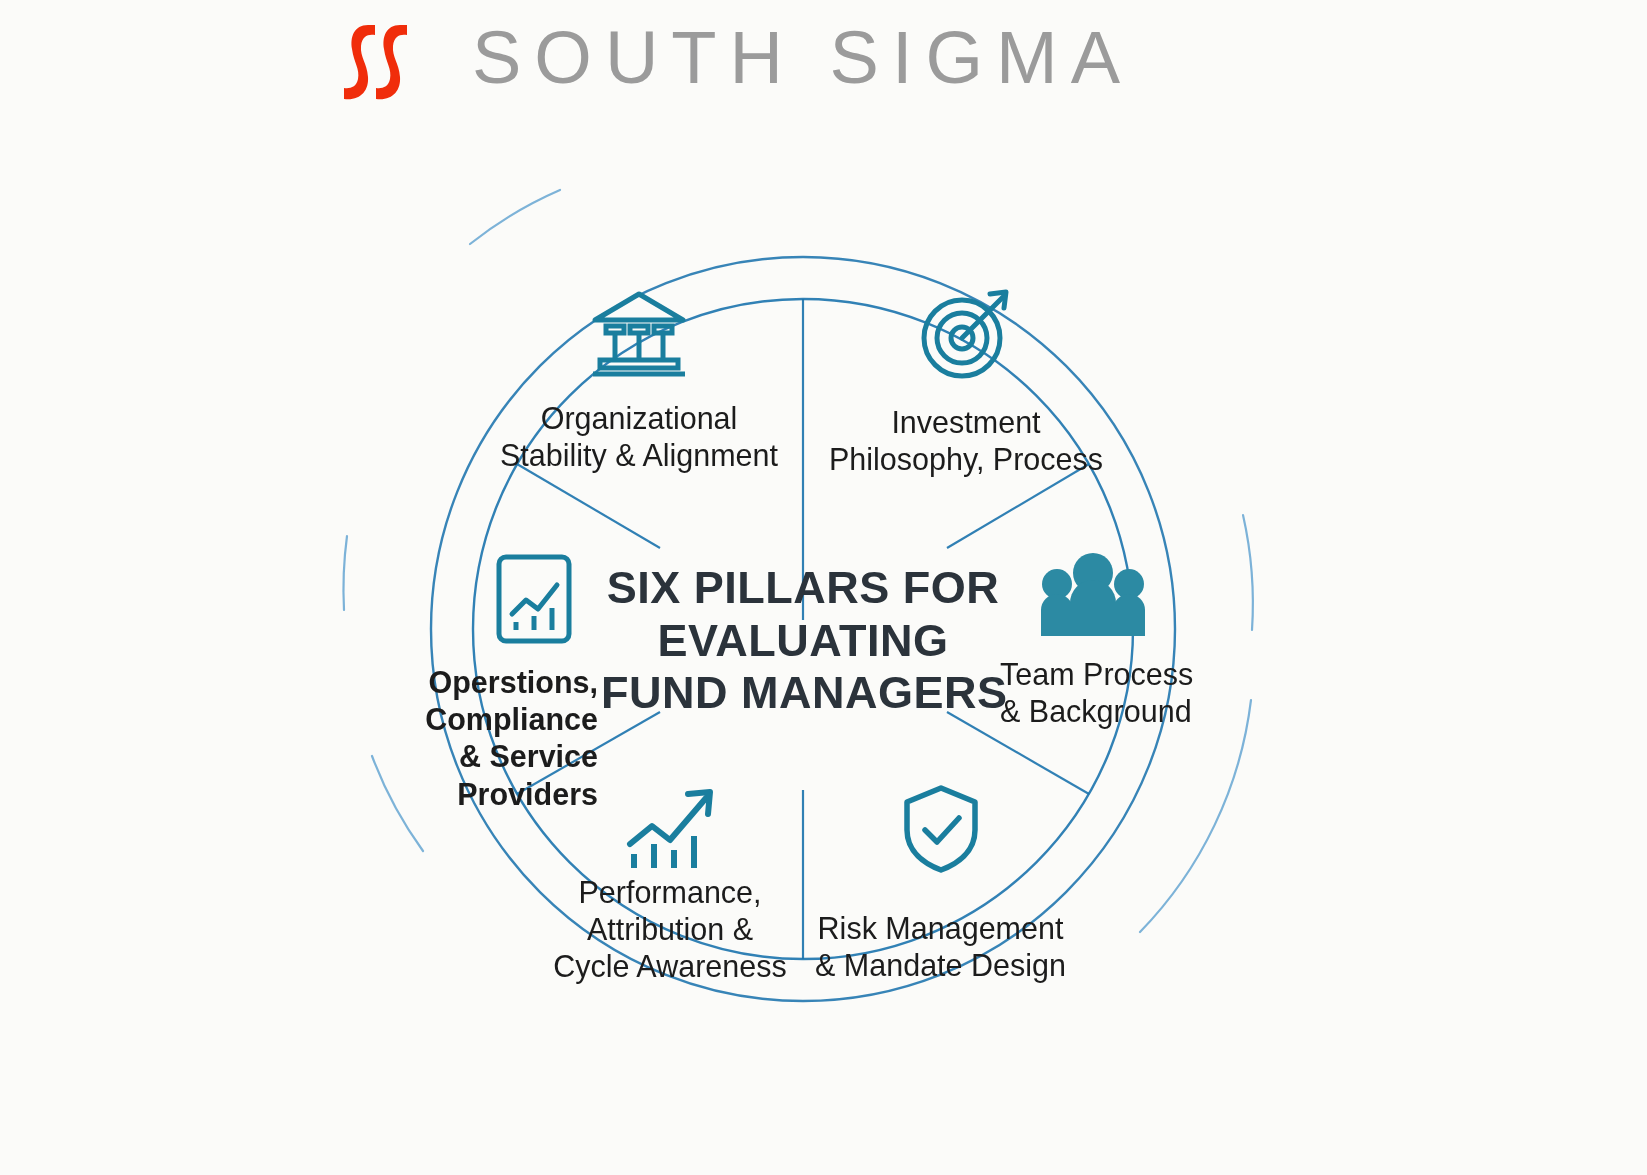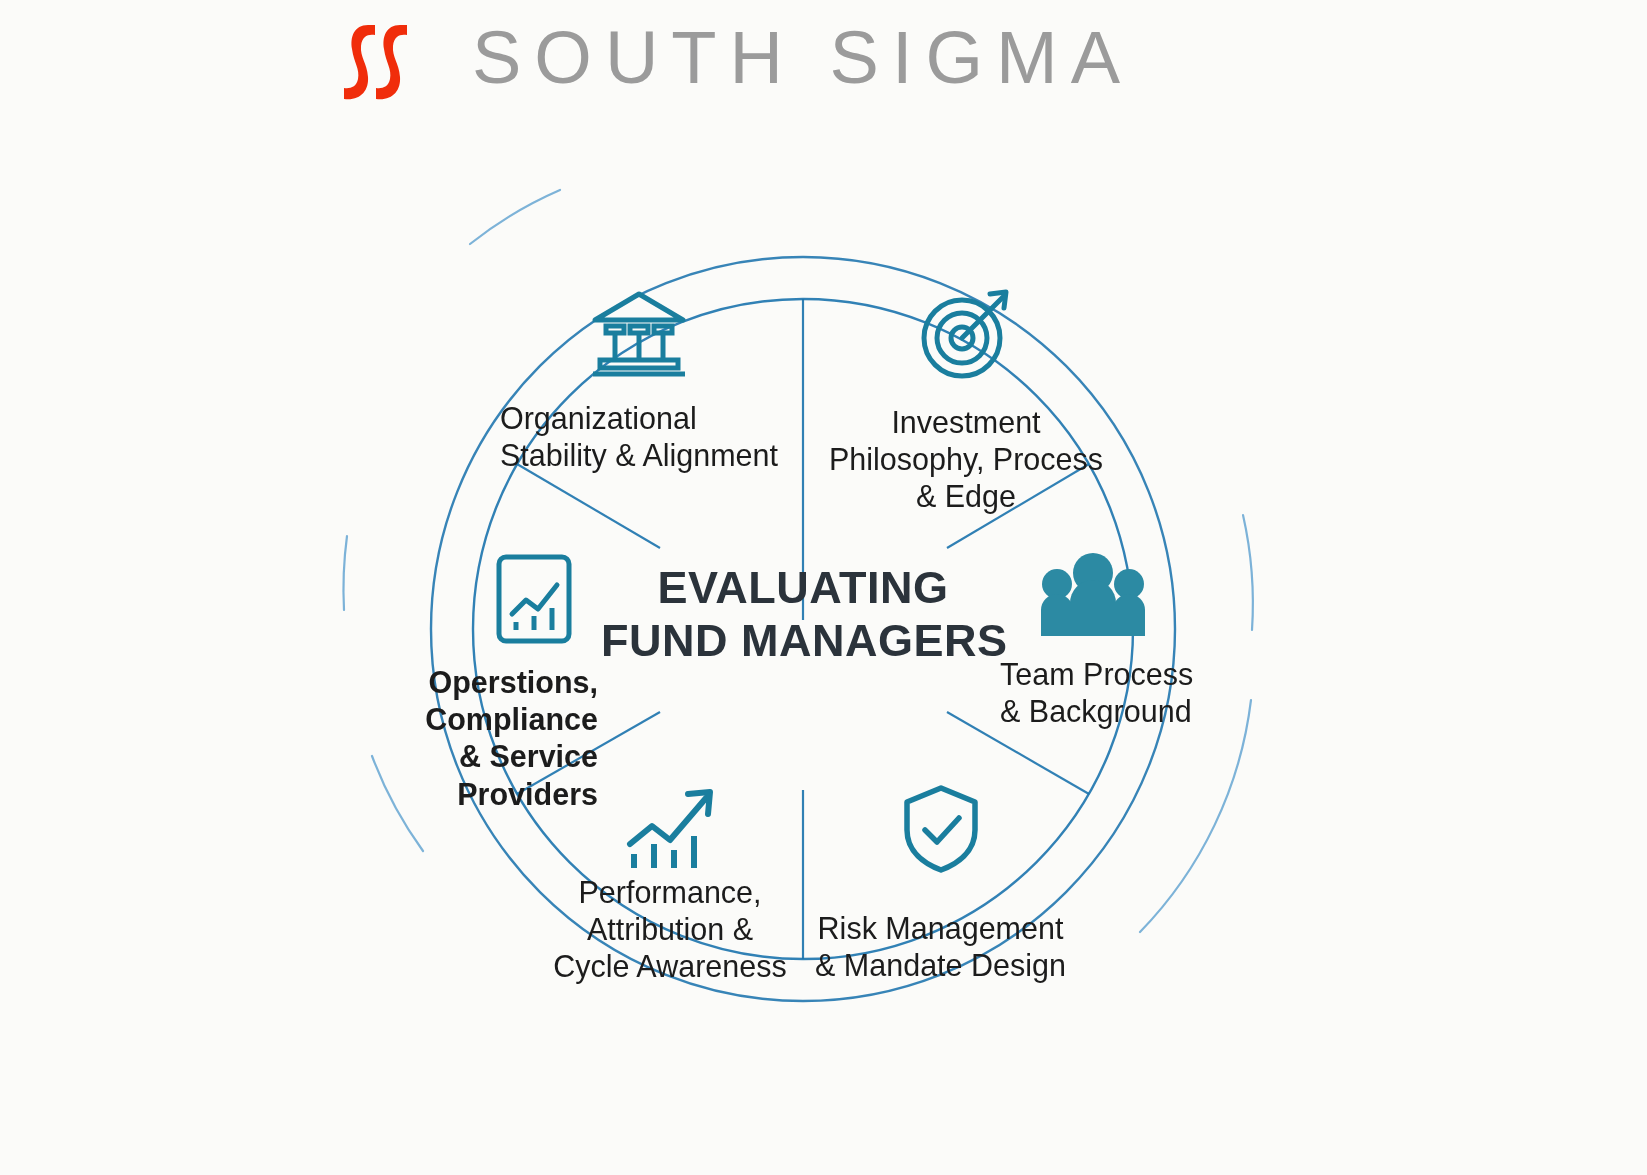--- a/index.html
+++ b/index.html
@@ -91,21 +91,21 @@
     font-family: "Liberation Sans", sans-serif;
     font-size: 30.5px;
     line-height: 1.22;
     color: #1c1c1c;
     white-space: nowrap;
   }
   .seg .label div { white-space: nowrap; }
 
   
   #seg-org        { left: 474px;  top: 286px; width: 330px; align-items: center; }
-  #seg-org .label { margin-top: 22px; }
+  #seg-org .label { text-align: center; margin-top: 22px; }
 
   
   #seg-inv        { left: 816px;  top: 286px; width: 300px; align-items: center; }
   #seg-inv .label { text-align: center; margin-top: 22px; }
 
   
   #seg-ops        { left: 408px;  top: 552px; width: 190px; align-items: flex-end; font-weight: bold; }
   #seg-ops .icon  { margin-right: 24px; }
   #seg-ops .label { text-align: right; margin-top: 18px; }
 
@@ -163,20 +163,21 @@
       <line x1="1089" y1="464" x2="947" y2="548"></line>
 
       <line x1="517" y1="794" x2="660" y2="712"></line>
 
       <line x1="1089" y1="794" x2="947" y2="712"></line>
     </g>
   </svg>
 </div>
 
 <div id="center-title">
+  <div>SIX PILLARS FOR</div>
   <div>EVALUATING</div>
   <div>FUND MANAGERS</div>
 </div>
 
 <div class="seg" id="seg-org">
   <span class="icon">
     <svg width="104" height="92" viewBox="0 0 104 92" fill="none" stroke="#1a7e9e" stroke-width="5">
       <path d="M8 34 L52 8 L96 34 Z" stroke-linejoin="round"></path>
       <rect x="19" y="40" width="18" height="7"></rect>
       <rect x="43" y="40" width="18" height="7"></rect>
@@ -200,21 +201,20 @@
       <circle cx="46" cy="52" r="38"></circle>
       <circle cx="46" cy="52" r="25"></circle>
       <circle cx="46" cy="52" r="11"></circle>
       <line x1="46" y1="52" x2="88" y2="10" stroke-linecap="round"></line>
       <path d="M74 8 L90 6 L88 22" stroke-linejoin="round" stroke-linecap="round"></path>
     </svg>
   </span>
   <div class="label">
     <div>Investment</div>
     <div>Philosophy, Process</div>
-    <div>&amp; Edge</div>
   </div>
 </div>
 
 <div class="seg" id="seg-ops">
   <span class="icon">
     <svg width="80" height="94" viewBox="0 0 80 94" fill="none" stroke="#1a7e9e" stroke-width="5">
       <rect x="5" y="5" width="70" height="84" rx="7"></rect>
       <polyline points="18,62 32,48 44,57 63,33" stroke-linejoin="round" stroke-linecap="round"></polyline>
       <line x1="22" y1="78" x2="22" y2="70"></line>
       <line x1="40" y1="78" x2="40" y2="64"></line>

